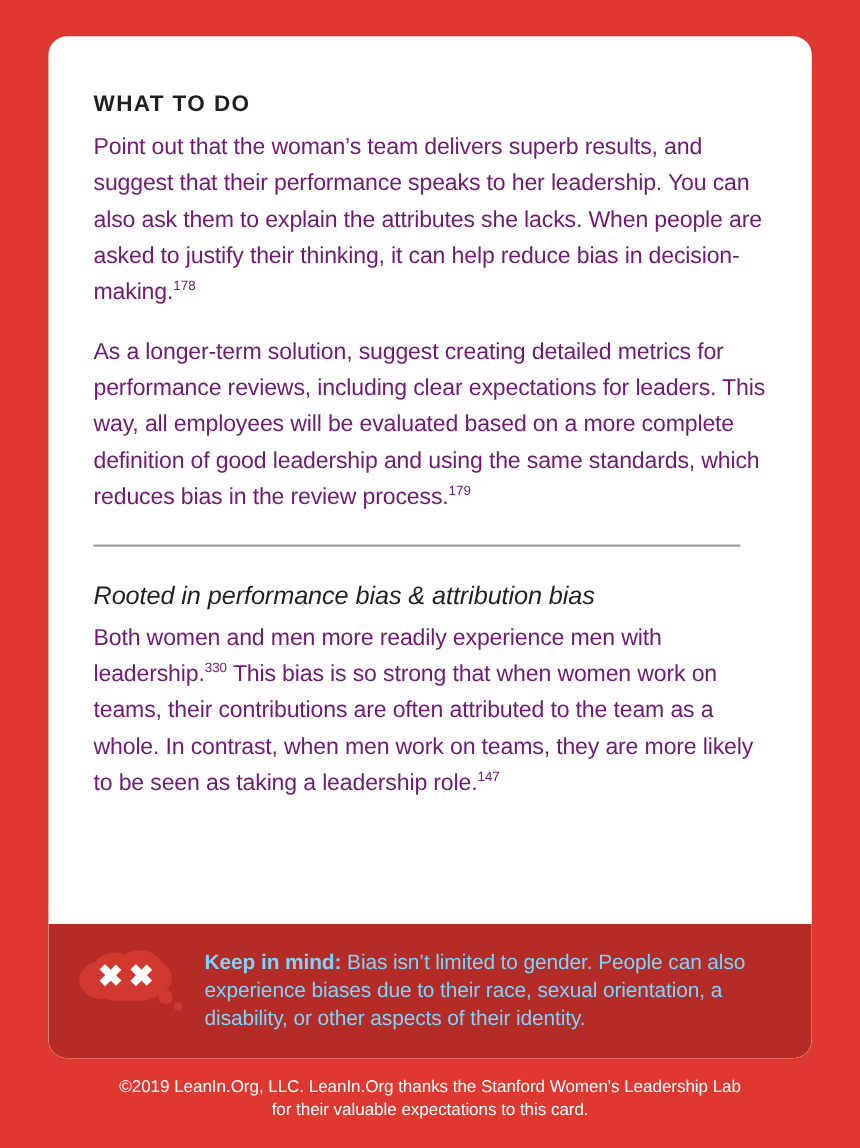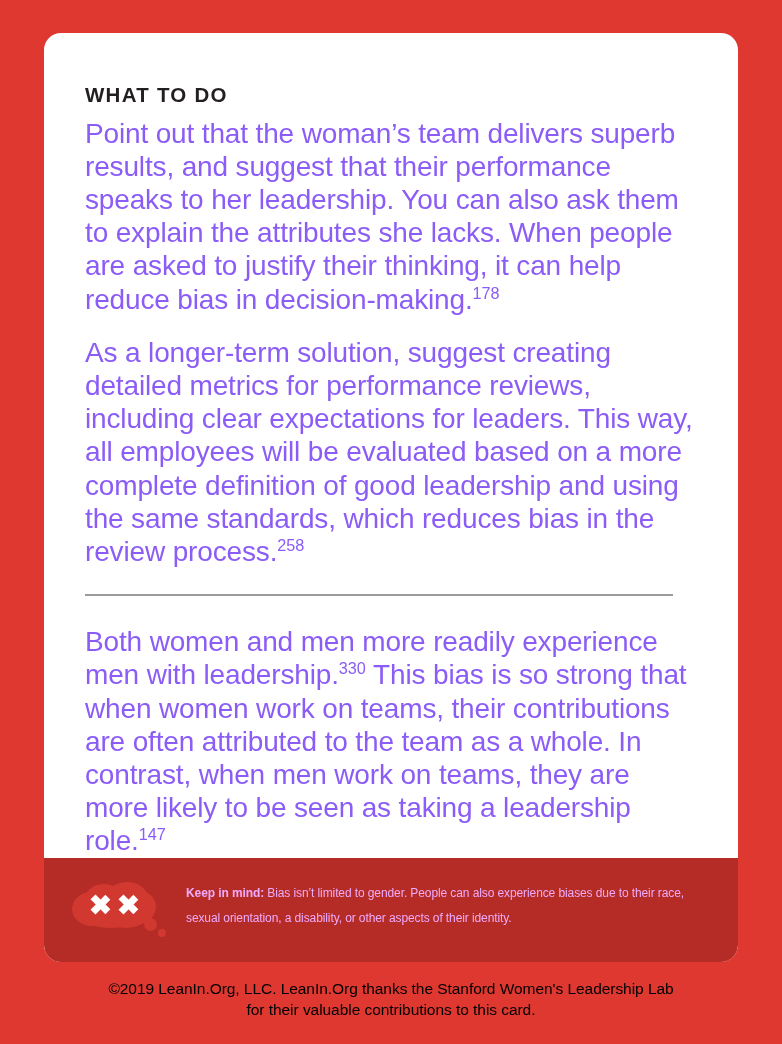--- a/index.html
+++ b/index.html
@@ -55,23 +55,23 @@
   .section-subtitle {
     font-size: 23px;
     font-style: italic;
     color: #231f20;
     margin: 0 0 6px 0;
     line-height: 1.35;
     letter-spacing: -0.1px;
   }
 
   p.body-text {
-    font-size: 28px;
+    font-size: 21px;
     line-height: 33.2px;
-    color: #8b5cf6;
+    color: #701a75;
     margin: 0 0 20px 0;
     letter-spacing: -0.15px;
   }
 
   p.body-text:last-child {
     margin-bottom: 0;
   }
 
   sup {
     font-size: 0.58em;
@@ -145,64 +145,65 @@
     top: 0;
     width: 6.5px;
     height: 21px;
     margin-left: -3.25px;
     background: #ffffff;
   }
   .bubble-icon .xmark::before { transform: rotate(45deg); }
   .bubble-icon .xmark::after  { transform: rotate(-45deg); }
 
   .keep-text {
-    color: #f0abfc;
-    font-size: 12px;
+    color: #7dd3fc;
+    font-size: 19px;
     line-height: 25.5px;
     letter-spacing: -0.1px;
     padding-top: 1px;
   }
   .keep-text .lead {
     font-weight: bold;
   }
 
   .footer {
     position: absolute;
     left: 0;
     right: 0;
     top: 978px;
     text-align: center;
-    color: #000000;
+    color: #ffffff;
     font-size: 15.5px;
     line-height: 21px;
     letter-spacing: -0.05px;
   }
   .footer .line { display: block; }
 </style>
 </head>
 <body>
 
 <div class="page">
 
   <div class="card">
 
     <div class="card-body">
 
       <div>
         <h2 class="section-title">WHAT TO DO</h2>
 
         <p class="body-text"><span>Point out that the woman’s team delivers superb results, and suggest that their performance speaks to her leadership. You can also ask them to explain the attributes she lacks. When people are asked to justify their thinking, it can help reduce bias in decision-making.</span><sup>178</sup></p>
 
-        <p class="body-text"><span>As a longer-term solution, suggest creating detailed metrics for performance reviews, including clear expectations for leaders. This way, all employees will be evaluated based on a more complete definition of good leadership and using the same standards, which reduces bias in the review process.</span><sup>258</sup></p>
+        <p class="body-text"><span>As a longer-term solution, suggest creating detailed metrics for performance reviews, including clear expectations for leaders. This way, all employees will be evaluated based on a more complete definition of good leadership and using the same standards, which reduces bias in the review process.</span><sup>179</sup></p>
       </div>
 
       <div class="divider"></div>
 
       <div class="why-block">
 
+        <div class="section-subtitle">Rooted in performance bias &amp; attribution bias</div>
 
         <p class="body-text why-body"><span>Both women and men more readily experience men with leadership.</span><sup>330</sup><span> This bias is so strong that when women work on teams, their contributions are often attributed to the team as a whole. In contrast, when men work on teams, they are more likely to be seen as taking a leadership role.</span><sup>147</sup></p>
       </div>
 
     </div>
 
     <div class="keep-banner">
 
       <div class="bubble-icon">
         <span class="blob b1"></span>
@@ -217,16 +218,16 @@
         <span class="xmark x2"></span>
       </div>
 
       <div class="keep-text"><span class="lead">Keep in mind:</span><span> Bias isn’t limited to gender. People can also experience biases due to their race, sexual orientation, a disability, or other aspects of their identity.</span></div>
     </div>
 
   </div>
 
   <div class="footer">
     <span class="line">©2019 LeanIn.Org, LLC. LeanIn.Org thanks the Stanford Women's Leadership Lab</span>
-    <span class="line">for their valuable contributions to this card.</span>
+    <span class="line">for their valuable expectations to this card.</span>
   </div>
 
 </div>
 
 </body></html>

